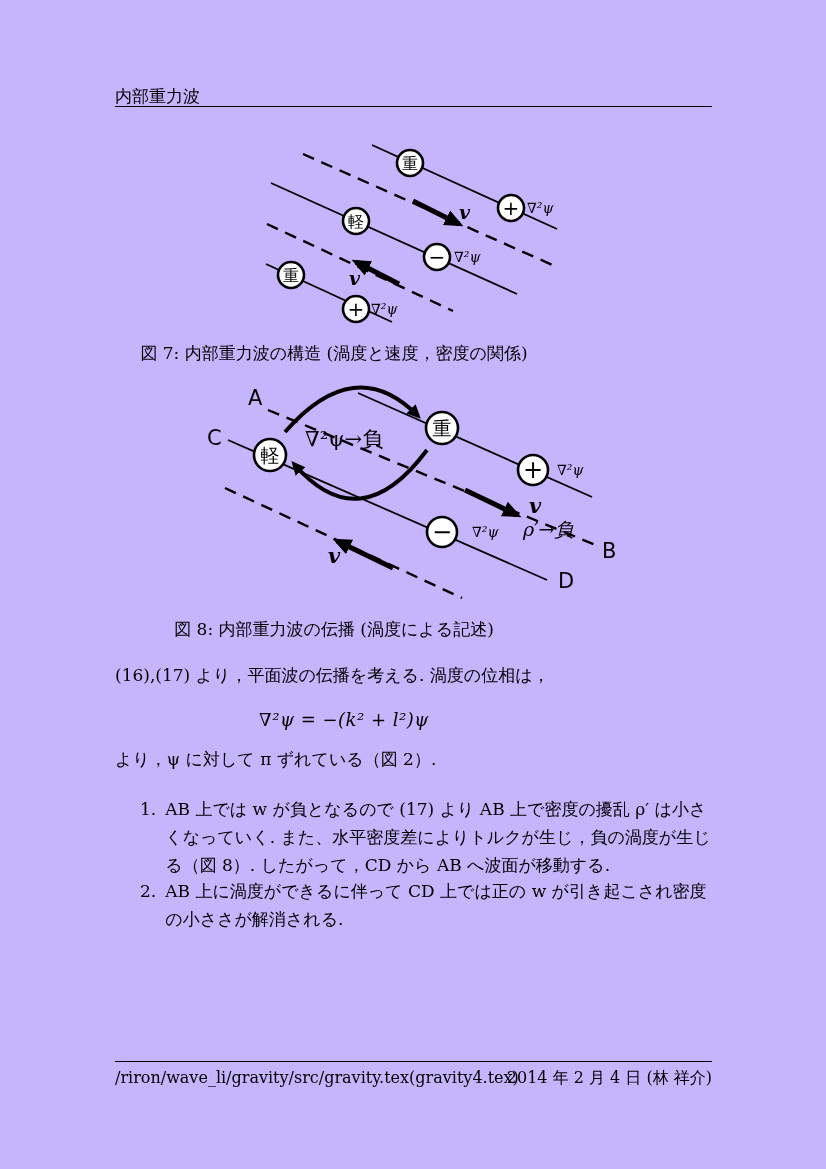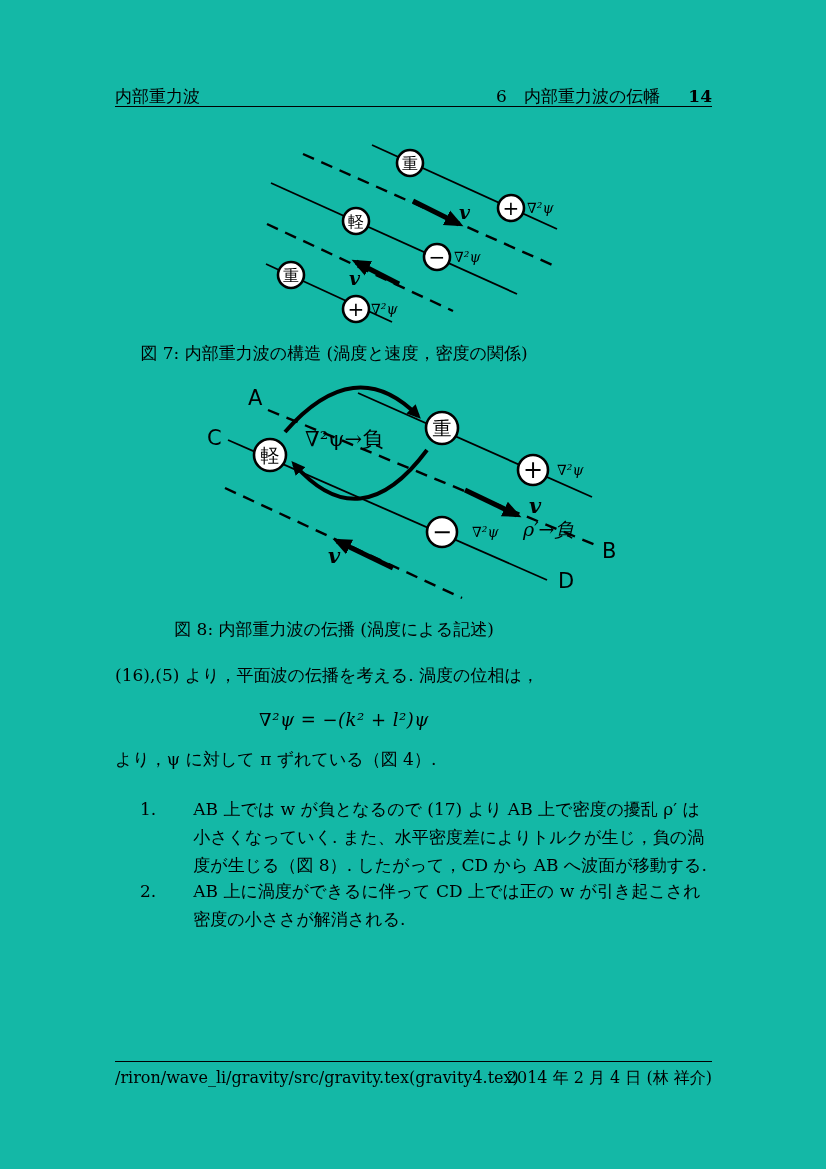--- a/index.html
+++ b/index.html
@@ -1,19 +1,19 @@
 <!DOCTYPE html>
 <html><head>
 <meta charset="utf-8">
 <style>
   html,body{margin:0;padding:0;background:#e8e8e8;}
   .page{
     position:relative;
     width:826px;height:1169px;
-    background:#14b8a6;
+    background:#c4b5fd;
     font-family:"DejaVu Serif","Liberation Serif",serif;
     color:#000;
     overflow:hidden;
     margin:0 auto;
   }
   .abs{position:absolute;}
   .hdr-left{left:115px;top:85px;font-size:17px;}
   .hdr-right{right:114px;top:85px;font-size:17px;text-align:right;}
   .hdr-right .pgnum{font-weight:bold;margin-left:28px;font-family:"DejaVu Serif",serif;}
   .rule{height:1.4px;background:#000;}
@@ -23,21 +23,21 @@
   .cap7{top:342px;}
   .cap8{top:618px;text-align:center;}
   .para{left:115px;font-size:17px;line-height:27px;width:600px;}
   .p1{top:662px;}
   .p2{top:746px;}
   .equation{left:0;width:688px;top:709px;text-align:center;font-size:18px;font-style:italic;letter-spacing:0.5px;}
   .list-item{left:140px;width:574px;font-size:17px;line-height:28px;display:flex;}
   .li1{top:795px;}
   .li2{top:877px;}
   .list-item .num{flex:0 0 auto;margin-right:9px;}
-  .list-item .txt{flex:1 1 auto;margin-left:28px;}
+  .list-item .txt{flex:1 1 auto;}
   .ftr-left{left:115px;top:1068px;font-size:16px;}
   .ftr-right{right:114px;top:1068px;font-size:16px;}
   
   svg text{fill:#000;}
   .ln{stroke:#000;stroke-width:1.8;fill:none;}
   .dash{stroke:#000;stroke-width:2.4;fill:none;stroke-dasharray:12 8;}
   .circ{fill:#fff;stroke:#000;stroke-width:2.6;}
   .circ-txt{font-size:16px;text-anchor:middle;font-family:"DejaVu Serif",serif;}
   .circ-txt8{font-size:19px;text-anchor:middle;font-family:"DejaVu Serif",serif;}
   .sign{font-size:20px;text-anchor:middle;font-family:"DejaVu Sans",sans-serif;}
@@ -50,23 +50,20 @@
   .endlab{font-size:21px;font-family:"DejaVu Sans","Liberation Sans",sans-serif;}
   .biglab{font-size:21px;font-family:"DejaVu Serif",serif;}
   .medlab{font-size:19px;font-style:italic;font-family:"DejaVu Serif",serif;}
 </style>
 </head>
 <body>
 
 <div class="page">
 
   <div class="abs hdr-left">内部重力波</div>
-  <div class="abs hdr-right">
-    <span>6　内部重力波の伝幡</span><span class="pgnum">14</span>
-  </div>
   <div class="abs rule hdr-rule"></div>
 
   <svg class="abs" style="left:250px;top:140px;" width="320" height="200" viewBox="0 0 320 200">
     <defs>
       <marker id="mThick" markerUnits="userSpaceOnUse" markerWidth="22" markerHeight="20" refX="14" refY="9" orient="auto">
         <path d="M0,1 L19,9 L0,17 Z"></path>
       </marker>
       <marker id="mArc" markerUnits="userSpaceOnUse" markerWidth="18" markerHeight="16" refX="10" refY="7" orient="auto">
         <path d="M0,0.5 L14,7 L0,13.5 Z"></path>
       </marker>
@@ -137,25 +134,25 @@
     <text class="medlab" x="333" y="156">ρ′→負</text>
 
     <text class="endlab" x="58" y="25">A</text>
     <text class="endlab" x="412" y="178">B</text>
     <text class="endlab" x="17" y="65">C</text>
     <text class="endlab" x="368" y="208">D</text>
   </svg>
 
   <div class="abs caption cap8">図 8: 内部重力波の伝播 (渦度による記述)</div>
 
-  <div class="abs para p1">(16),(5) より，平面波の伝播を考える. 渦度の位相は，</div>
+  <div class="abs para p1">(16),(17) より，平面波の伝播を考える. 渦度の位相は，</div>
 
   <div class="abs equation">∇²ψ = −(k² + l²)ψ</div>
 
-  <div class="abs para p2">より，ψ に対して π ずれている（図 4）.</div>
+  <div class="abs para p2">より，ψ に対して π ずれている（図 2）.</div>
 
   <div class="abs list-item li1">
     <span class="num">1.</span>
     <div class="txt">AB 上では w が負となるので (17) より AB 上で密度の擾乱 ρ′ は小さくなっていく. また、水平密度差によりトルクが生じ，負の渦度が生じる（図 8）. したがって，CD から AB へ波面が移動する.</div>
   </div>
 
   <div class="abs list-item li2">
     <span class="num">2.</span>
     <div class="txt">AB 上に渦度ができるに伴って CD 上では正の w が引き起こされ密度の小ささが解消される.</div>
   </div>

